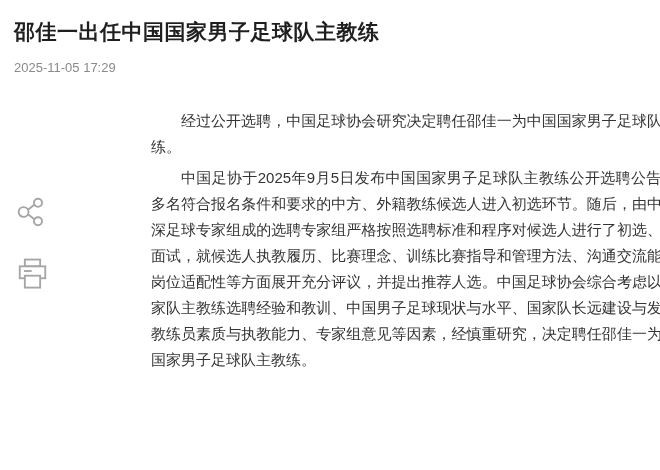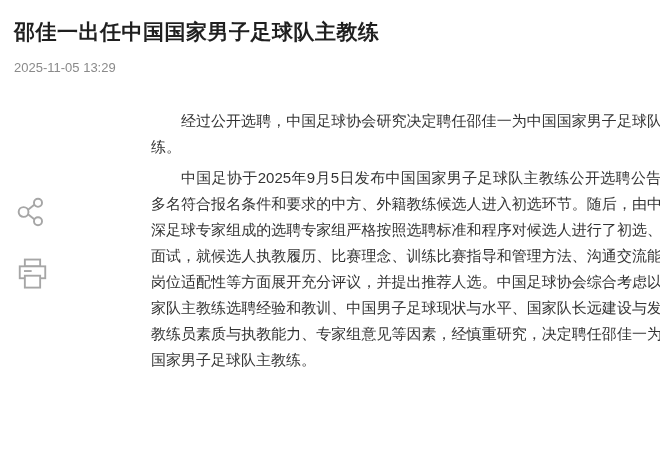--- a/index.html
+++ b/index.html
@@ -79,21 +79,21 @@
     text-indent:2em;
   }
 </style>
 </head>
 <body>
 
 <div class="page">
 
   <header class="article-header">
     <h1 class="article-title">邵佳一出任中国国家男子足球队主教练</h1>
-    <div class="publish-date">2025-11-05 13:29</div>
+    <div class="publish-date">2025-11-05 17:29</div>
   </header>
 
   <div class="content">
 
     <aside class="tools">
       <button class="tool-btn">
         <svg width="28" height="30" viewBox="0 0 32 34" fill="none" stroke="#a6a6a6" stroke-width="2.2">
           <circle cx="7.5" cy="17" r="5.6"></circle>
           <circle cx="24" cy="6.5" r="4.6"></circle>
           <circle cx="24" cy="27.5" r="4.6"></circle>

